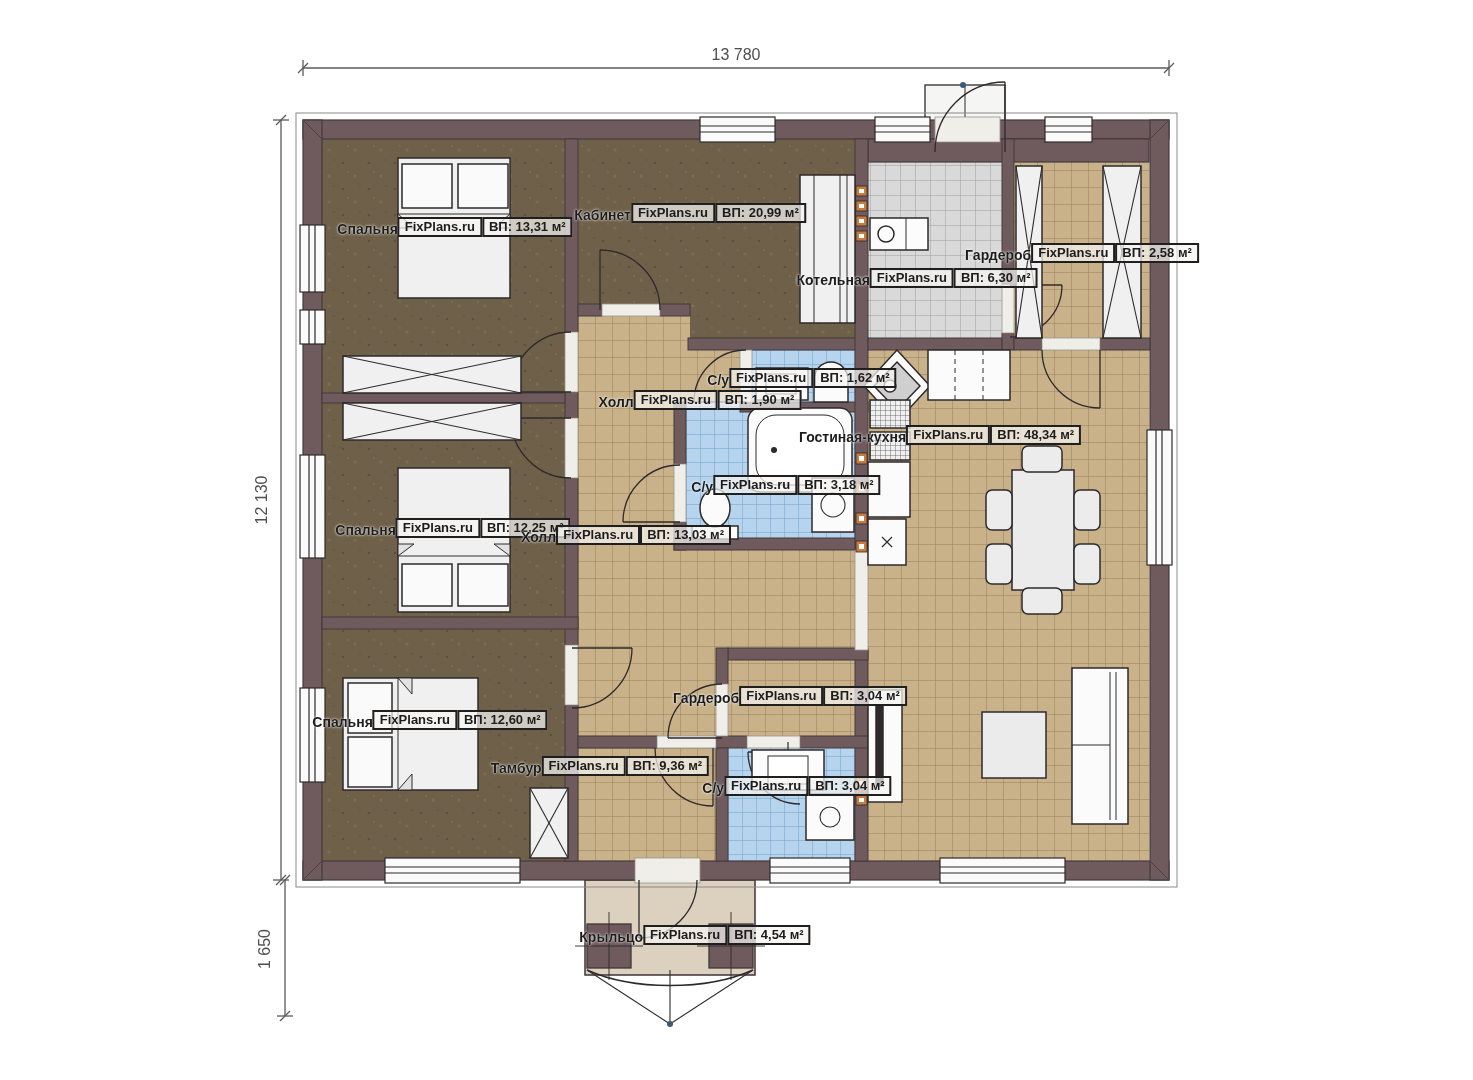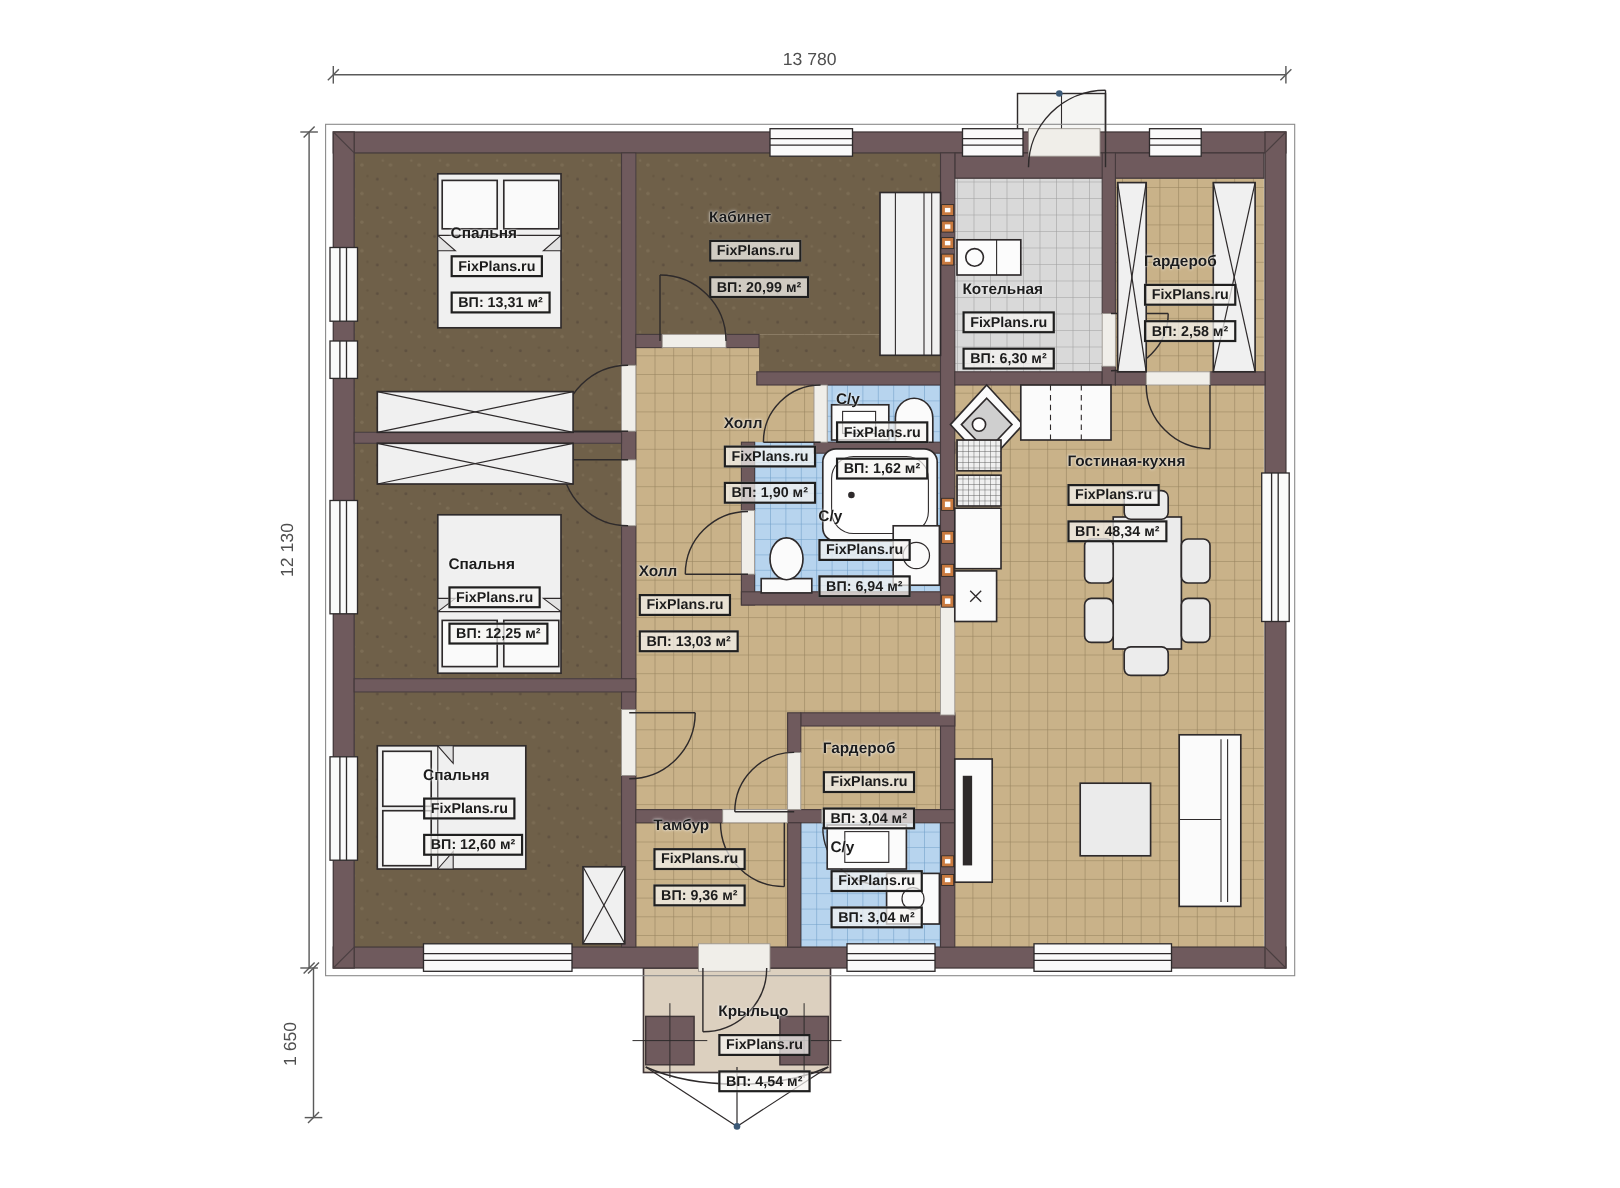--- a/index.html
+++ b/index.html
@@ -1,21 +1,21 @@
 <!DOCTYPE html>
 <html><head>
 <meta charset="utf-8">
 <style>
   html,body{margin:0;padding:0;background:#ffffff;}
   #stage{position:relative;width:1282px;height:1080px;background:#ffffff;overflow:hidden;
          font-family:"Liberation Sans",sans-serif;}
   .abs{position:absolute;}
   svg{display:block;}
-  .rlabel{position:absolute;transform:translateX(-50%);display:flex;flex-direction:column;
-          align-items:flex-start;z-index:6;color:#1c1c1c;pointer-events:none;}
+  .rlabel{position:absolute;transform:translateX(-50%);display:flex;flex-direction:row;
+          align-items:flex-end;z-index:6;color:#1c1c1c;pointer-events:none;}
   .rname{font-weight:bold;font-size:14px;line-height:15px;white-space:nowrap;
          text-shadow:0 0 3px rgba(255,255,255,.9),0 0 1px rgba(255,255,255,.9);}
   .rbox{border:2px solid #1f1f1f;background:rgba(245,244,241,.72);font-size:13px;font-weight:bold;
         line-height:16px;padding:0 5px;margin-top:13px;white-space:nowrap;}
   .dim{position:absolute;color:#4f4f4f;font-size:16px;z-index:4;white-space:nowrap;}
   .dim.v{transform:translate(-50%,-50%) rotate(-90deg);}
   .dim.h{transform:translate(-50%,-50%);}
 </style>
 </head>
 <body>
@@ -495,23 +495,23 @@
     <div class="rbox">ВП: 1,90 м²</div>
   </div>
   <div class="rlabel" style="left:802px;top:355px">
     <div class="rname">С/у</div>
     <div class="rbox">FixPlans.ru</div>
     <div class="rbox">ВП: 1,62 м²</div>
   </div>
   <div class="rlabel" style="left:786px;top:462px">
     <div class="rname">С/у</div>
     <div class="rbox">FixPlans.ru</div>
-    <div class="rbox">ВП: 6,94 м²</div>
-  </div>
-  <div class="rlabel" style="left:1024px;top:412px">
+    <div class="rbox">ВП: 3,18 м²</div>
+  </div>
+  <div class="rlabel" style="left:940px;top:412px">
     <div class="rname">Гостиная-кухня</div>
     <div class="rbox">FixPlans.ru</div>
     <div class="rbox">ВП: 48,34 м²</div>
   </div>
   <div class="rlabel" style="left:453px;top:505px">
     <div class="rname">Спальня</div>
     <div class="rbox">FixPlans.ru</div>
     <div class="rbox">ВП: 12,25 м²</div>
   </div>
   <div class="rlabel" style="left:626px;top:512px">
@@ -522,21 +522,21 @@
   <div class="rlabel" style="left:430px;top:697px">
     <div class="rname">Спальня</div>
     <div class="rbox">FixPlans.ru</div>
     <div class="rbox">ВП: 12,60 м²</div>
   </div>
   <div class="rlabel" style="left:790px;top:673px">
     <div class="rname">Гардероб</div>
     <div class="rbox">FixPlans.ru</div>
     <div class="rbox">ВП: 3,04 м²</div>
   </div>
-  <div class="rlabel" style="left:636px;top:743px">
+  <div class="rlabel" style="left:600px;top:743px">
     <div class="rname">Тамбур</div>
     <div class="rbox">FixPlans.ru</div>
     <div class="rbox">ВП: 9,36 м²</div>
   </div>
   <div class="rlabel" style="left:797px;top:763px">
     <div class="rname">С/у</div>
     <div class="rbox">FixPlans.ru</div>
     <div class="rbox">ВП: 3,04 м²</div>
   </div>
   <div class="rlabel" style="left:695px;top:912px">

